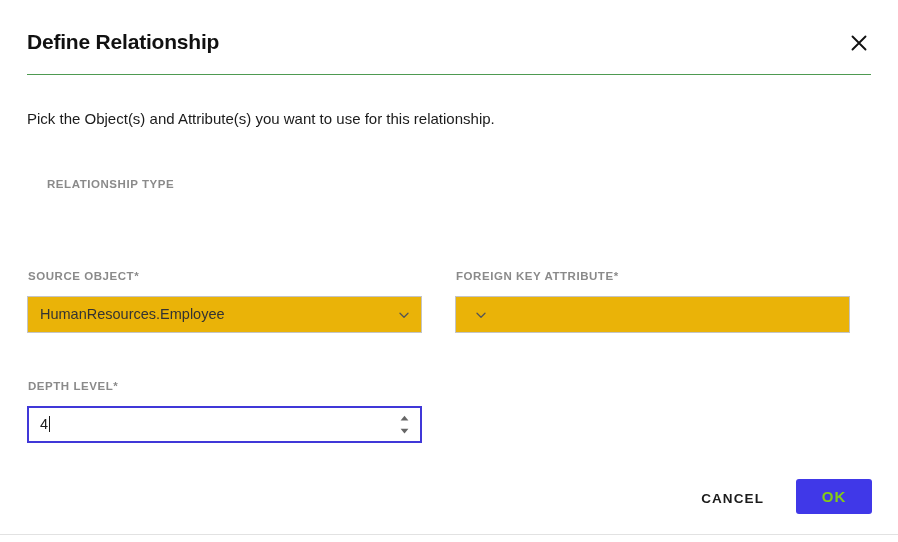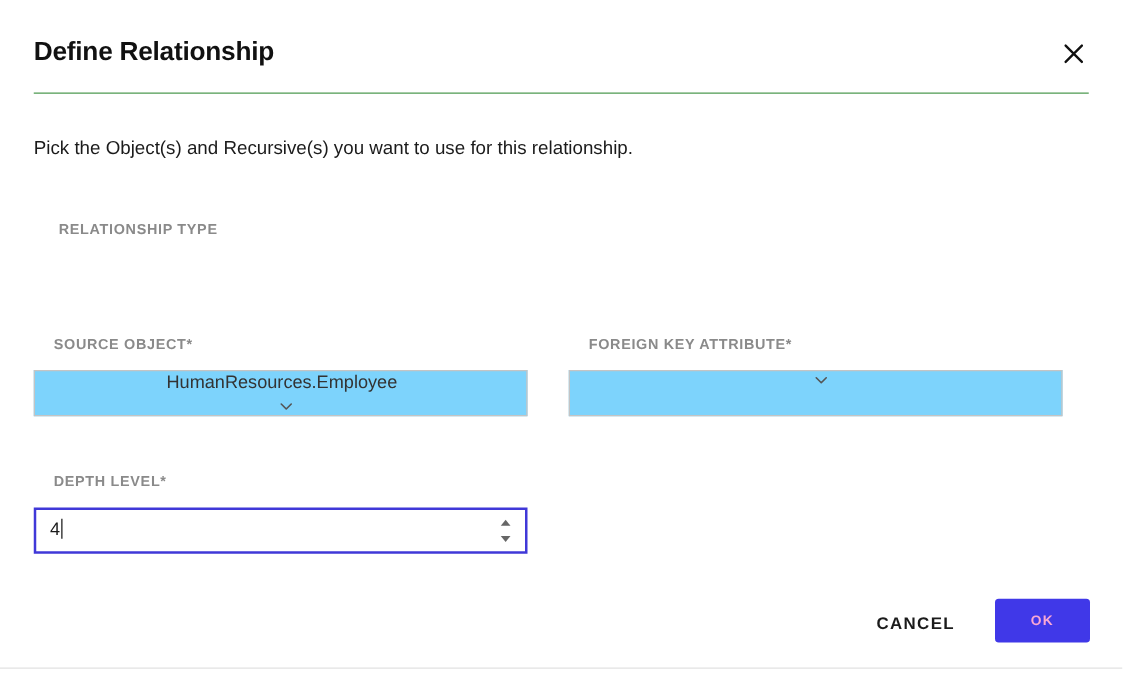--- a/index.html
+++ b/index.html
@@ -132,34 +132,33 @@
   .radio-text {
     margin-left: 11px;
     font-size: 14.5px;
     color: #1b1b1b;
     line-height: 19px;
     white-space: nowrap;
   }
 
   
   .field-group { position: absolute; }
-  .field-group .field-label { position: absolute; left: 16px; top: 0; }
+  .field-group .field-label { position: absolute; left: 1px; top: 0; }
 
   .select-box {
     position: absolute;
     top: 27px;
     left: 0;
     height: 37px;
-    background: #7dd3fc;
+    background: #eab308;
     border: 1px solid #c4c4c4;
     display: flex;
     align-items: center;
     padding: 0 10px 0 12px;
     cursor: pointer;
-    flex-direction: column;
   }
   .select-value {
     flex: 1 1 auto;
     font-size: 14.5px;
     color: #333333;
     line-height: 19px;
     white-space: nowrap;
     overflow: hidden;
     text-overflow: ellipsis;
   }
@@ -249,23 +248,23 @@
   }
   .ok-button {
     position: absolute;
     left: 796px;
     top: 479px;
     width: 76px;
     height: 35px;
     background: #4038e8;
     border: none;
     border-radius: 3px;
-    color: #f9a8d4;
+    color: #84cc16;
     font-family: "Liberation Sans", sans-serif;
-    font-size: 11px;
+    font-size: 15px;
     font-weight: bold;
     letter-spacing: 1.1px;
     cursor: pointer;
     text-transform: uppercase;
     display: flex;
     align-items: center;
     justify-content: center;
   }
   .bottom-rule {
     position: absolute;
@@ -286,21 +285,21 @@
     <button class="close-button">
       <span>
         <svg width="20" height="20" viewBox="0 0 20 20" aria-hidden="true">
           <path d="M3.5 3.5 L16.5 16.5 M16.5 3.5 L3.5 16.5" stroke="currentColor" stroke-width="1.9" stroke-linecap="round"></path>
         </svg>
       </span>
     </button>
   </div>
   <div class="header-divider"></div>
 
-  <div class="description">Pick the Object(s) and Recursive(s) you want to use for this relationship.</div>
+  <div class="description">Pick the Object(s) and Attribute(s) you want to use for this relationship.</div>
 
   <div class="field-label rel-type-label">RELATIONSHIP TYPE</div>
 
   <div class="field-group" id="source-object-group">
     <div class="field-label"><span>SOURCE OBJECT</span><span class="req-star">*</span></div>
     <div class="select-box">
       <span class="select-value">HumanResources.Employee</span>
       <span class="chevron">
         <svg width="14" height="14" viewBox="0 0 14 14" aria-hidden="true">
           <path d="M3 5.2 L7 9.2 L11 5.2" fill="none" stroke="currentColor" stroke-width="1.3" stroke-linecap="round" stroke-linejoin="round"></path>

